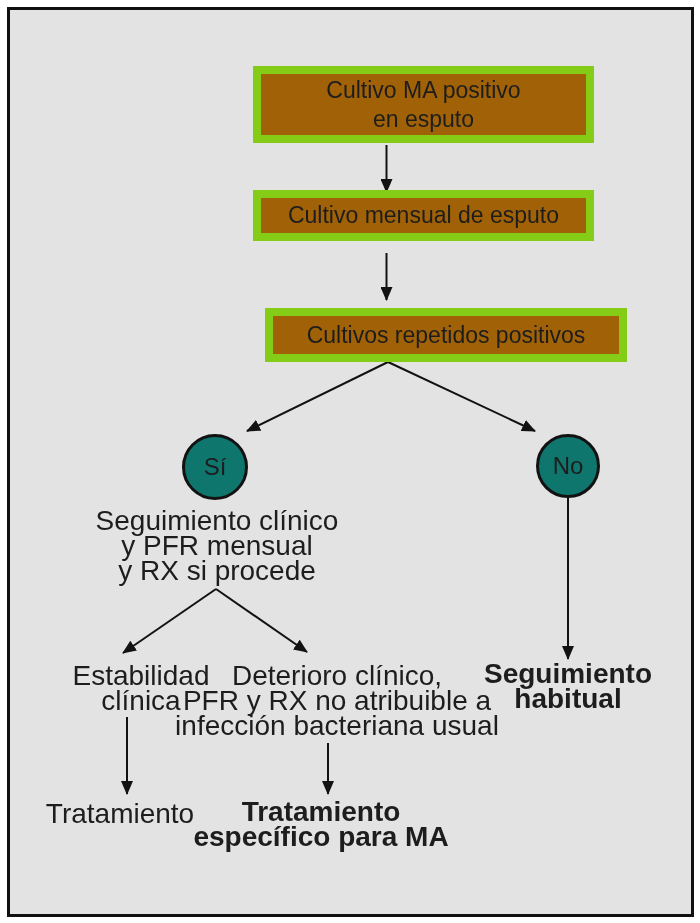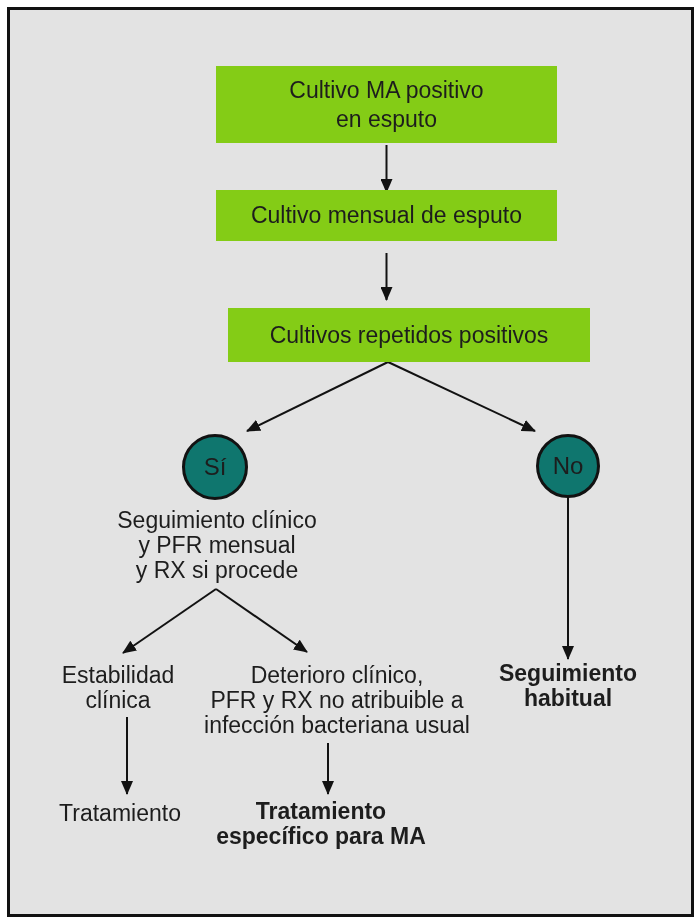--- a/index.html
+++ b/index.html
@@ -30,56 +30,57 @@
     position: absolute;
     left: 0;
     top: 0;
     width: 700px;
     height: 923px;
     pointer-events: none;
   }
   .node-box {
     position: absolute;
     box-sizing: border-box;
-    background: #84cc16;
+    background: #a16207;
     border: 8px solid #84cc16;
     display: flex;
     align-items: center;
     justify-content: center;
     text-align: center;
     white-space: pre-line;
     font-size: 23px;
     line-height: 29px;
+    margin-left: 37px;
   }
   .node-circle {
     position: absolute;
     box-sizing: border-box;
     background: #0f766e;
     border: 3px solid #121212;
     border-radius: 50%;
     display: flex;
     align-items: center;
     justify-content: center;
     font-size: 24px;
   }
   .node-label {
     position: absolute;
     transform: translateX(-50%);
     text-align: center;
     white-space: pre-line;
-    font-size: 23px;
+    font-size: 28px;
     line-height: 25px;
   }
   .box-start   { left: 216px; top: 66px;  width: 341px; height: 77px; }
   .box-monthly { left: 216px; top: 190px; width: 341px; height: 51px; }
   .box-repeat  { left: 228px; top: 308px; width: 362px; height: 54px; }
   .circle-yes  { left: 182px; top: 434px; width: 66px; height: 66px; }
   .circle-no   { left: 536px; top: 434px; width: 64px; height: 64px; }
   .lbl-clinical-followup { left: 217px; top: 508px; }
-  .lbl-stability         { left: 118px; top: 663px; }
+  .lbl-stability         { left: 141px; top: 663px; }
   .lbl-deterioration     { left: 337px; top: 663px; }
   .lbl-surveillance      { left: 120px; top: 801px; }
   .lbl-treatment         { left: 321px; top: 799px; font-weight: bold; }
   .lbl-usual-followup    { left: 568px; top: 661px; font-weight: bold; }
 </style>
 </head>
 <body>
 
 <div class="page">
 

